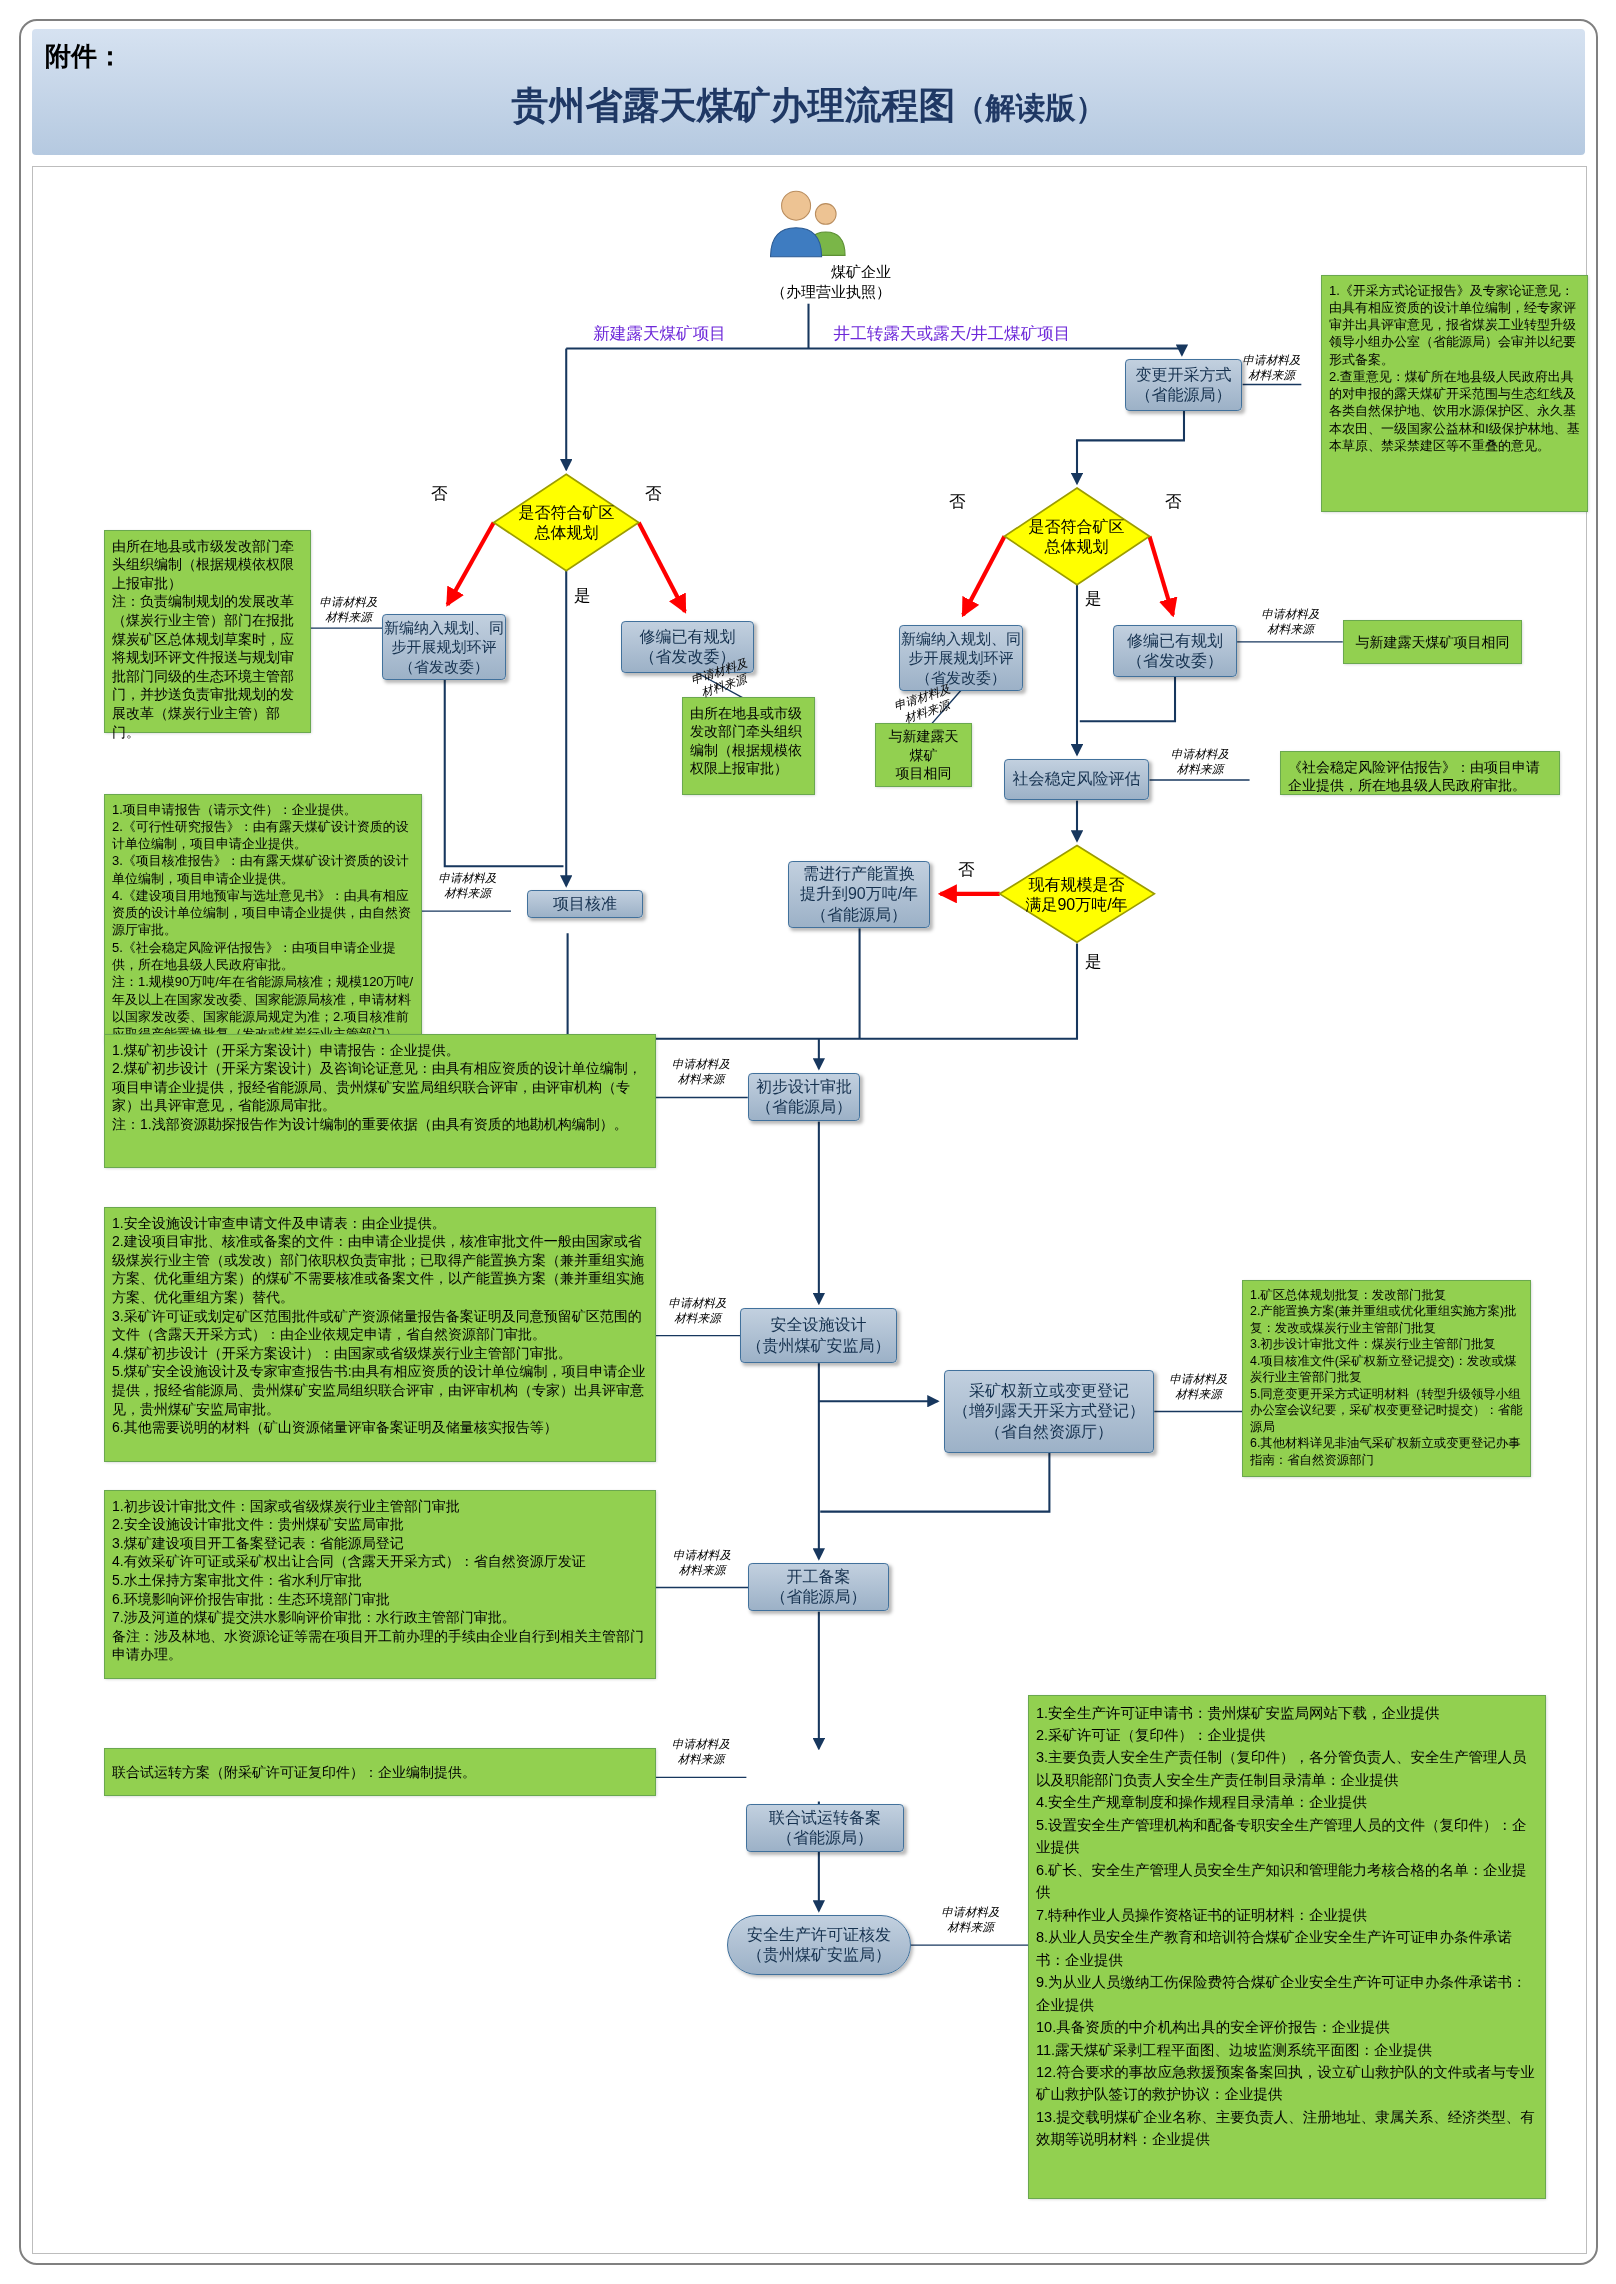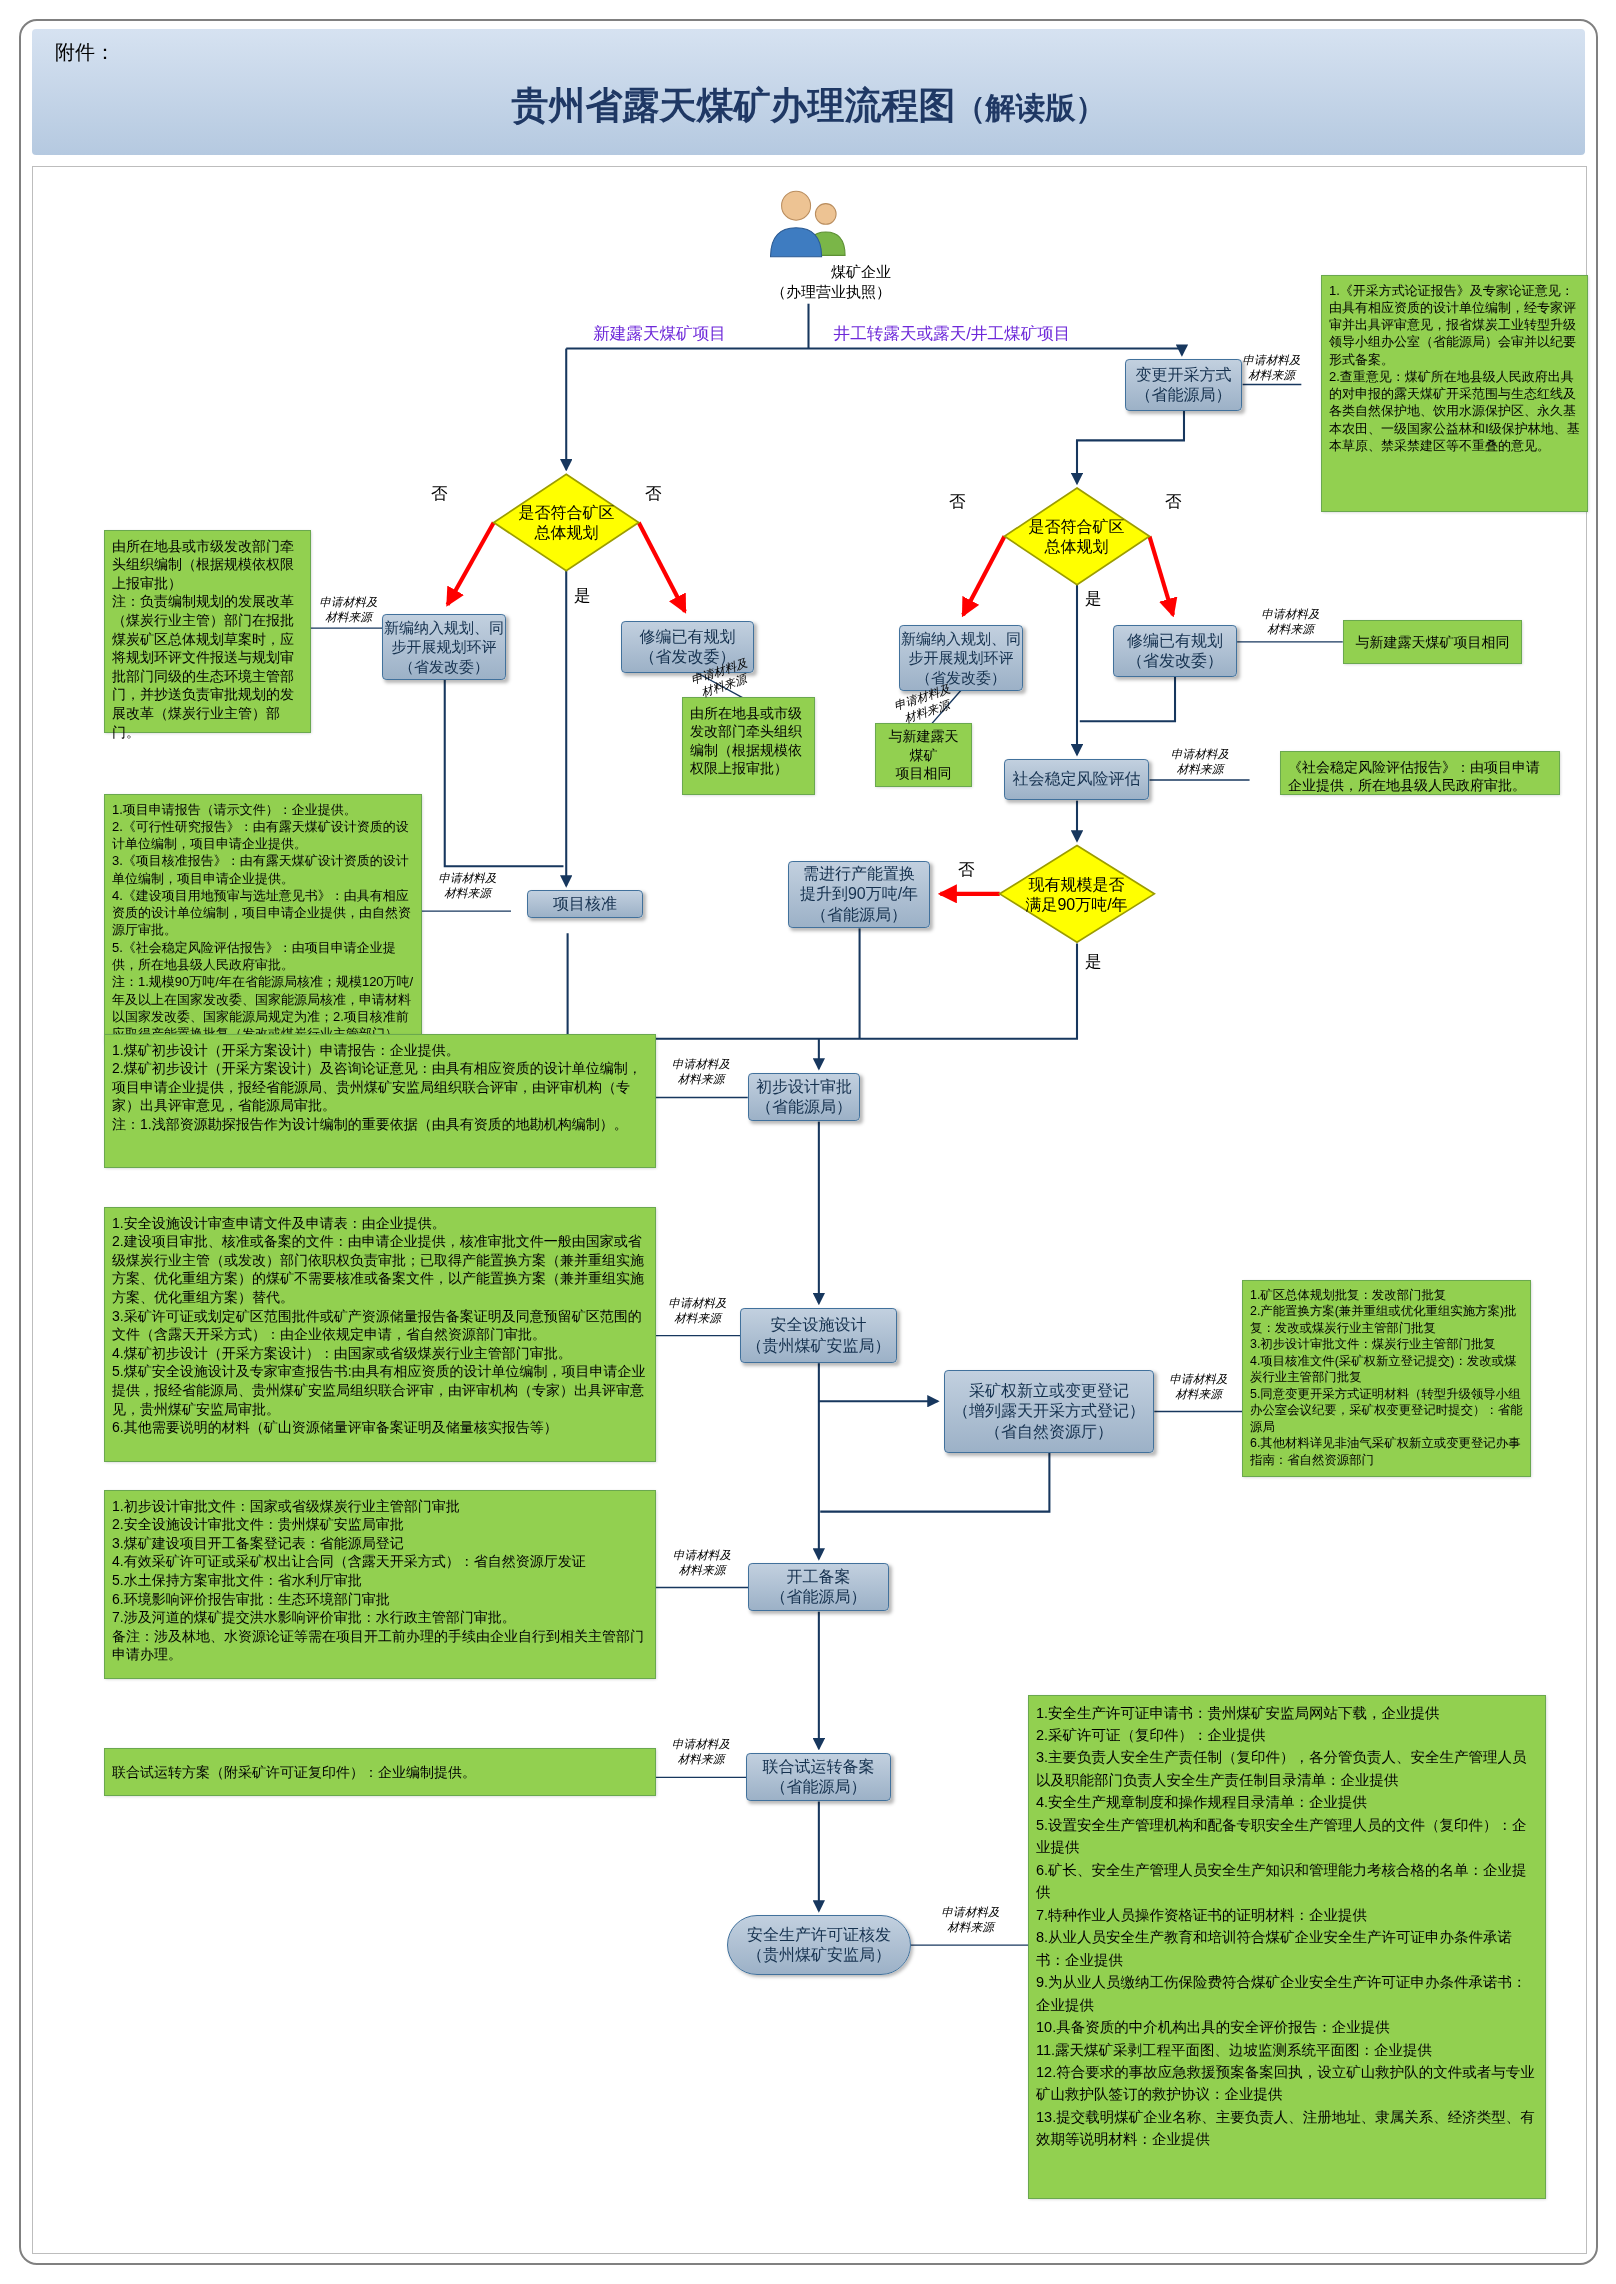--- a/index.html
+++ b/index.html
@@ -4,21 +4,21 @@
 <style>
   html,body { margin:0; padding:0; }
   body {
     width:1617px; height:2284px; position:relative; background:#fff;
     font-family:"Liberation Sans","DejaVu Sans",sans-serif; overflow:hidden; color:#000;
   }
   .frame { position:absolute; left:19.3px; top:19.3px; width:1575px; height:2242px;
     border:2.1px solid #808080; border-radius:18px; z-index:0; }
   .header-band { position:absolute; left:32px; top:29px; width:1553px; height:126px;
     background:linear-gradient(180deg,#d6e2f1 0%,#b5c9e0 100%); border-radius:4.1px; z-index:1; }
-  .attachment { position:absolute; left:55px; top:39px; font-size:20px; font-weight:normal; z-index:2; }
+  .attachment { position:absolute; left:45px; top:39px; font-size:26px; font-weight:bold; z-index:2; }
   .titlebar { position:absolute; left:32px; top:81px; width:1553px; text-align:center; color:#1f3864; z-index:2; }
   .title-main { font-size:37px; font-weight:bold; }
   .title-sub  { font-size:30px; font-weight:bold; }
   .chart-area { position:absolute; left:32px; top:166px; width:1553px; height:2086px;
     border:0.7px solid #bdbdbd; background:#fff; z-index:1; }
   svg.layer { position:absolute; left:0; top:0; z-index:2; }
   .pbox { position:absolute; display:flex; align-items:center; justify-content:center;
     text-align:center; white-space:pre-line; box-sizing:border-box;
     background:linear-gradient(180deg,#c2d0df 0%,#9cb1c7 100%);
     border:1.4px solid #41719c; border-radius:4.1px; color:#15314f;
@@ -161,21 +161,21 @@
 <div class="pbox" style="left:527px; top:890px; width:116px; height:28px;">项目核准</div>
 <div class="pbox" style="left:748px; top:1073px; width:112px; height:48px;">初步设计审批
 （省能源局）</div>
 <div class="pbox" style="left:740px; top:1308px; width:157px; height:55px;">安全设施设计
 （贵州煤矿安监局）</div>
 <div class="pbox" style="left:944px; top:1370px; width:210px; height:83px;">采矿权新立或变更登记
 （增列露天开采方式登记）
 （省自然资源厅）</div>
 <div class="pbox" style="left:748px; top:1563px; width:141px; height:48px;">开工备案
 （省能源局）</div>
-<div class="pbox" style="left:746px; top:1753px; width:145px; height:48px;">联合试运转备案
+<div class="pbox" style="left:746px; top:1804px; width:158px; height:48px;">联合试运转备案
 （省能源局）</div>
 <div class="pbox stadium" style="left:727px; top:1915px; width:184px; height:60px;">安全生产许可证核发
 （贵州煤矿安监局）</div>
 
 <div class="note" style="left:1301px; top:275px; width:267px; height:237px; font-size:13px;margin-left:20px;">1.《开采方式论证报告》及专家论证意见：由具有相应资质的设计单位编制，经专家评审并出具评审意见，报省煤炭工业转型升级领导小组办公室（省能源局）会审并以纪要形式备案。
 2.查重意见：煤矿所在地县级人民政府出具的对申报的露天煤矿开采范围与生态红线及各类自然保护地、饮用水源保护区、永久基本农田、一级国家公益林和Ⅰ级保护林地、基本草原、禁采禁建区等不重叠的意见。</div>
 <div class="note" style="left:104px; top:530px; width:207px; height:203px;">由所在地县或市级发改部门牵头组织编制（根据规模依权限上报审批）
 注：负责编制规划的发展改革（煤炭行业主管）部门在报批煤炭矿区总体规划草案时，应将规划环评文件报送与规划审批部门同级的生态环境主管部门，并抄送负责审批规划的发展改革（煤炭行业主管）部门。</div>
 <div class="note" style="left:682px; top:697px; width:133px; height:98px;">由所在地县或市级发改部门牵头组织编制（根据规模依权限上报审批）</div>
 <div class="note center" style="left:875px; top:723px; width:97px; height:64px;">与新建露天煤矿

